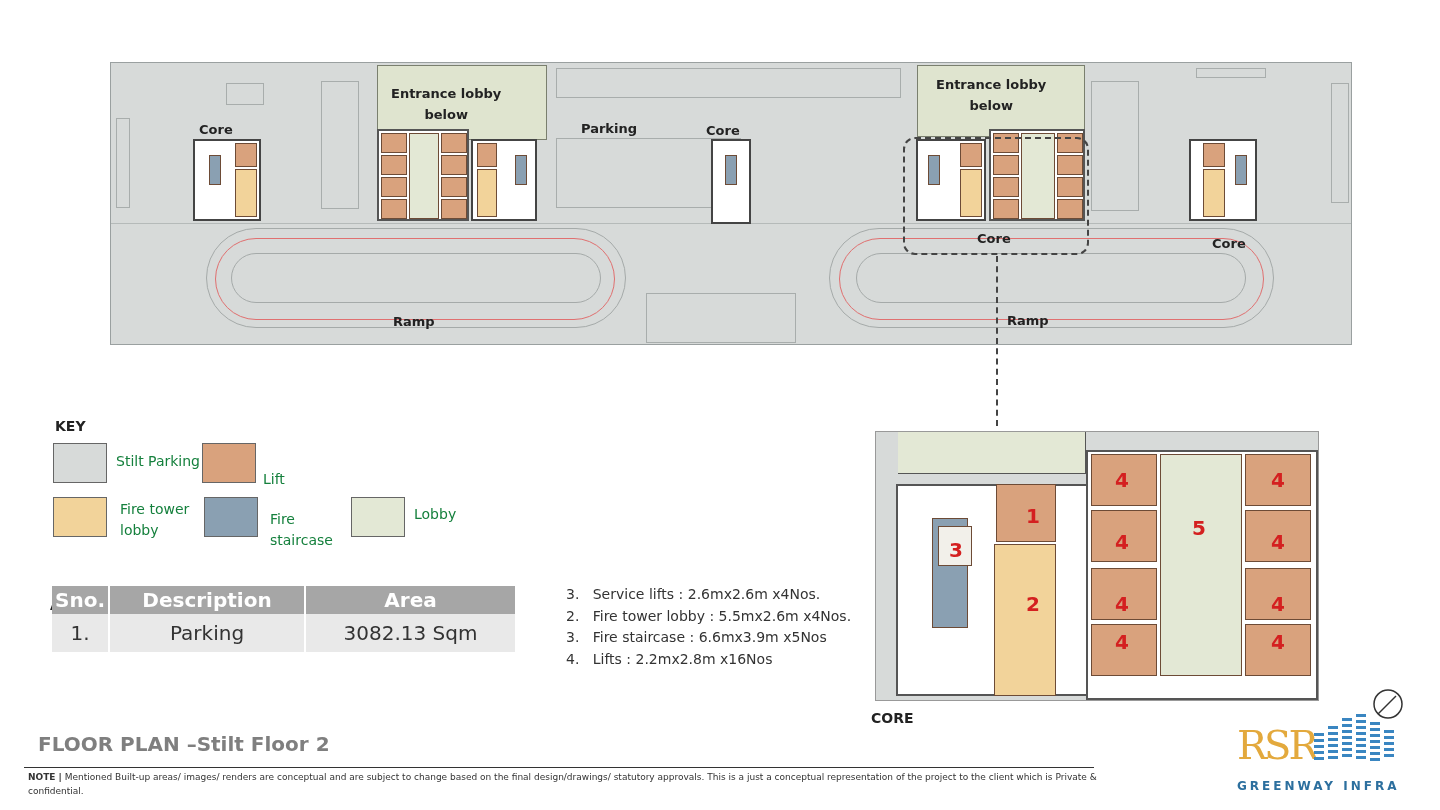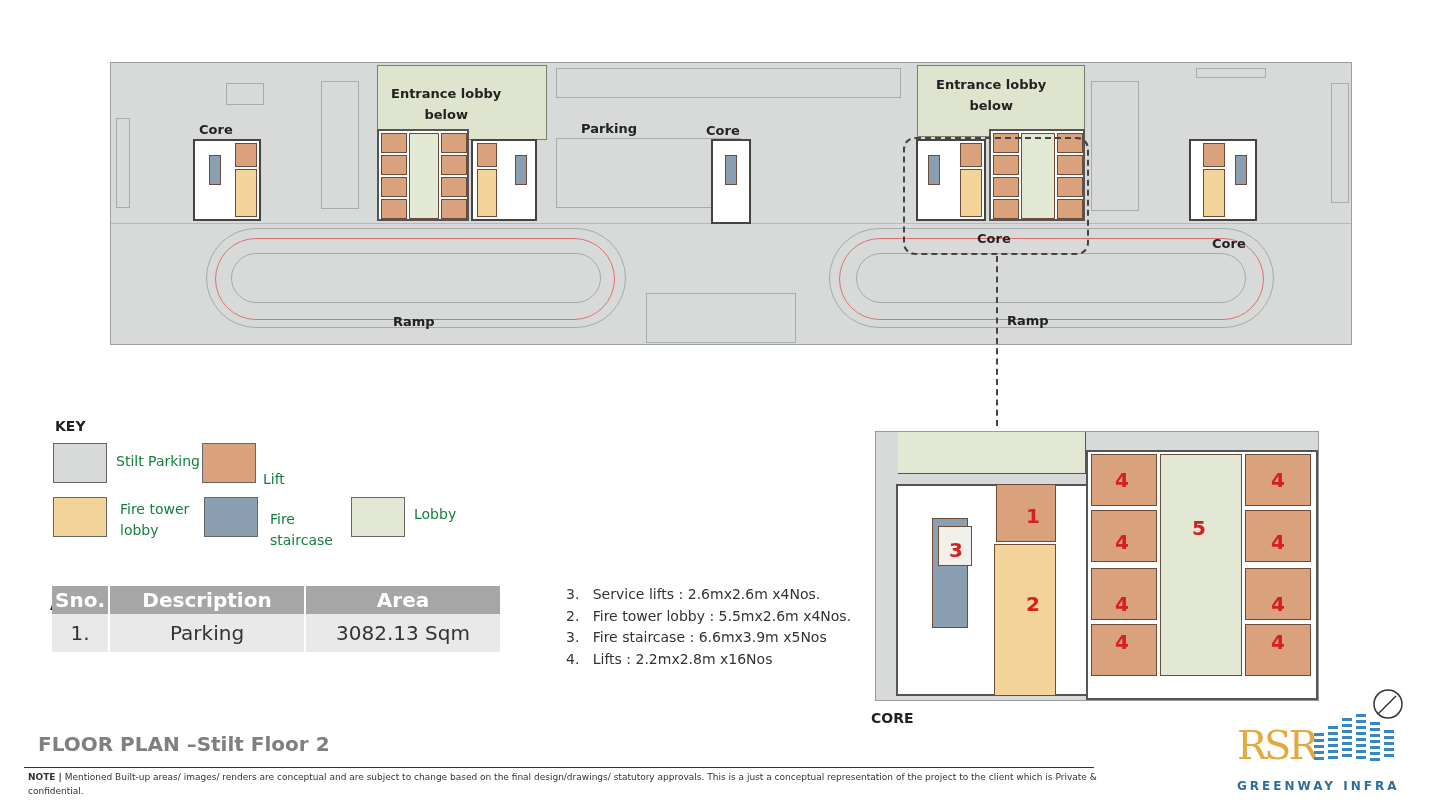--- a/index.html
+++ b/index.html
@@ -157,21 +157,21 @@
 <div class="key-label" style="left:270px;top:509px;width:70px;">Fire staircase</div>
 <div class="swatch" style="left:351px;top:497px;width:54px;height:40px;background:#e3e8d5;"></div>
 <div class="key-label" style="left:414px;top:504px;">Lobby</div>
 
 <div class="abs areas-title">AREAS</div>
 <table class="areas">
   <thead>
     <tr>
       <th style="width:56px;">Sno.</th>
       <th style="width:194px;">Description</th>
-      <th style="width:194px;">Area</th>
+      <th style="width:209px;">Area</th>
     </tr>
   </thead>
   <tbody>
     <tr>
       <td>1.</td>
       <td>Parking</td>
       <td>3082.13 Sqm</td>
     </tr>
   </tbody>
 </table>

